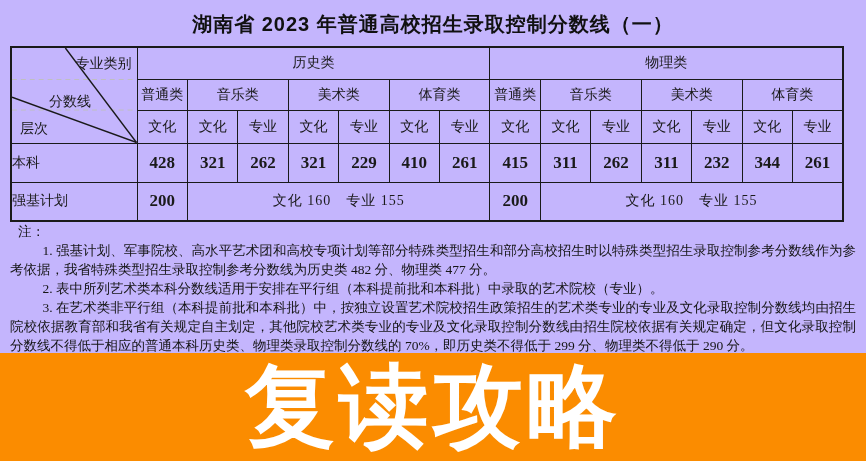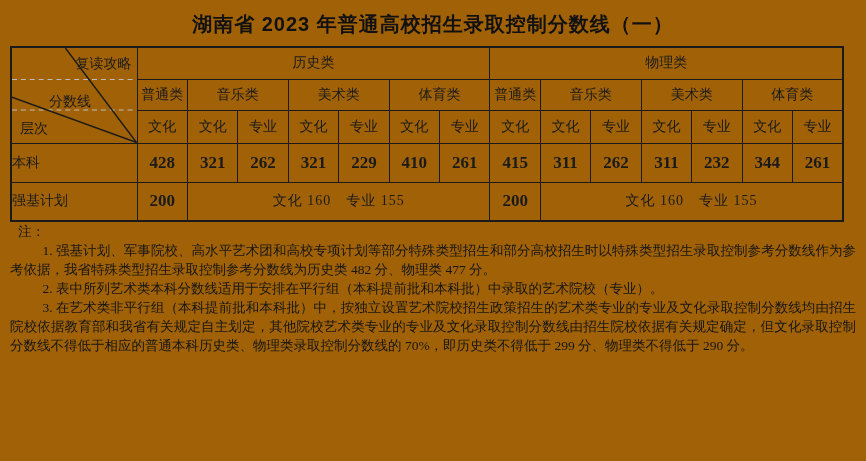--- a/index.html
+++ b/index.html
@@ -4,21 +4,21 @@
 <style>
   * { margin:0; padding:0; box-sizing:border-box; }
   html,body { width:866px; height:461px; }
   body {
     background:#ffffff;
     font-family:"Liberation Serif","DejaVu Serif",serif;
     color:#1a1a1a;
     position:relative;
     overflow:hidden;
   }
-  .page { position:relative; width:866px; height:461px; background:#a16207; }
+  .page { position:relative; width:866px; height:461px; background:#c4b5fd; }
 
   .title {
     position:absolute; top:11px; left:0; width:100%;
     text-align:center;
     font-family:"Liberation Sans","DejaVu Sans",sans-serif;
     font-weight:bold; font-size:20px; letter-spacing:1px;
     color:#111;
   }
 
   table.score-table {
@@ -101,21 +101,21 @@
     </colgroup>
     <tbody>
       <tr class="row-h1">
         <th class="corner-cell" rowspan="3">
           <svg viewBox="0 0 126 96" preserveAspectRatio="none">
             <line x1="0" y1="32" x2="126" y2="32" stroke="#bfbfbf" stroke-width="1" stroke-dasharray="5 4"></line>
             <line x1="0" y1="63" x2="126" y2="63" stroke="#bfbfbf" stroke-width="1" stroke-dasharray="5 4"></line>
             <line x1="54" y1="0" x2="126" y2="96" stroke="#1a1a1a" stroke-width="1.4"></line>
             <line x1="0" y1="50" x2="126" y2="96" stroke="#1a1a1a" stroke-width="1.4"></line>
           </svg>
-          <span class="corner-label cat">复读攻略</span>
+          <span class="corner-label cat">专业类别</span>
           <span class="corner-label score">分数线</span>
           <span class="corner-label level">层次</span>
         </th>
         <th colspan="7">历史类</th>
         <th colspan="7">物理类</th>
       </tr>
       <tr class="row-h2">
         <th>普通类</th>
         <th colspan="2">音乐类</th>
         <th colspan="2">美术类</th>
@@ -168,14 +168,17 @@
     </tbody>
   </table>
 
   <div class="notes">
     <p class="note-heading">注：</p>
     <p class="note-item">1. 强基计划、军事院校、高水平艺术团和高校专项计划等部分特殊类型招生和部分高校招生时以特殊类型招生录取控制参考分数线作为参考依据，我省特殊类型招生录取控制参考分数线为历史类 482 分、物理类 477 分。</p>
     <p class="note-item">2. 表中所列艺术类本科分数线适用于安排在平行组（本科提前批和本科批）中录取的艺术院校（专业）。</p>
     <p class="note-item">3. 在艺术类非平行组（本科提前批和本科批）中，按独立设置艺术院校招生政策招生的艺术类专业的专业及文化录取控制分数线均由招生院校依据教育部和我省有关规定自主划定，其他院校艺术类专业的专业及文化录取控制分数线由招生院校依据有关规定确定，但文化录取控制分数线不得低于相应的普通本科历史类、物理类录取控制分数线的 70%，即历史类不得低于 299 分、物理类不得低于 290 分。</p>
   </div>
 
+  <div class="banner" style="background: rgb(251, 140, 0);">
+    <div class="banner-text" style="color: rgb(255, 255, 255);">复读攻略</div>
+  </div>
 
 </div>
 
 </body></html>

